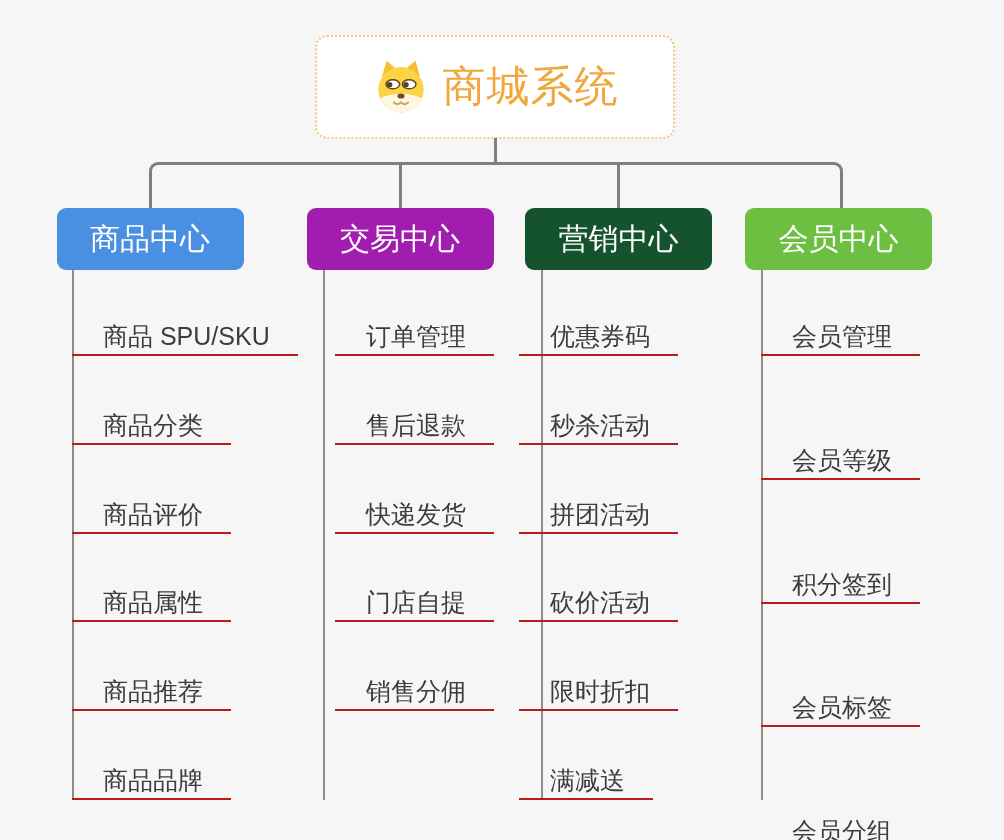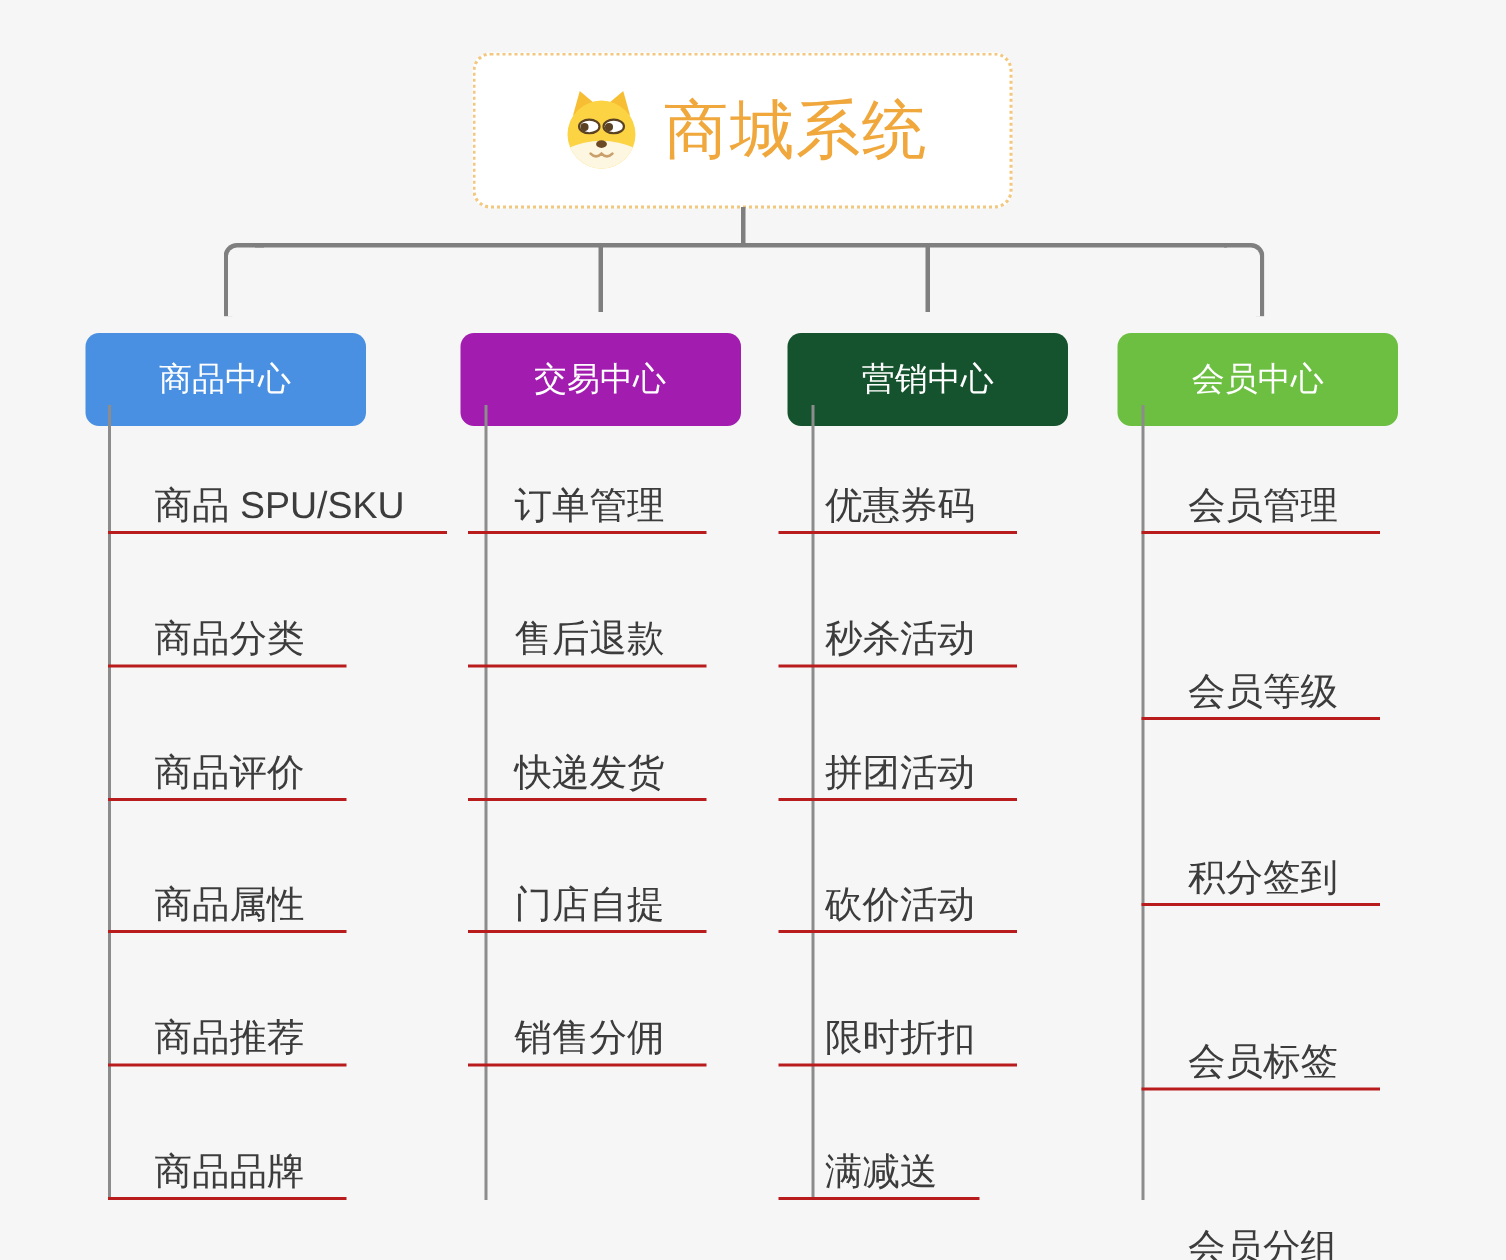--- a/index.html
+++ b/index.html
@@ -29,39 +29,39 @@
     border-left-width:3px;border-top-width:3px;border-top-left-radius:9px;}
   .corner-r{left:815.5px;top:161.5px;width:24px;height:46.5px;
     border-right-width:3px;border-top-width:3px;border-top-right-radius:9px;}
   .stub{top:164px;width:3px;height:44px;}
   .stub-1{left:398.5px;}
   .stub-2{left:617px;}
 
   
   .branch-box{
     position:absolute;top:208px;width:187px;height:62px;
-    border-radius:9px;color:#FFFFFF;font-size:22px;
-    display:flex;align-items:center;justify-content:center;white-space:nowrap;margin-top:14px;
+    border-radius:9px;color:#FFFFFF;font-size:30px;
+    display:flex;align-items:center;justify-content:center;white-space:nowrap;
   }
   .bb.c0{left:56.5px;background:#4A90E2;}
   .bb.c1{left:306.5px;background:#E45B5B;}
   .bb.c2{left:525px;background:#EAA63B;}
   .bb.c3{left:745px;background:#6CBF40;}
 
   
   .dropline{position:absolute;top:270px;width:2px;height:530px;background:#8C8C8C;}
   .dl.c0{left:72px;}
   .dl.c1{left:322.5px;}
   .dl.c2{left:541px;}
   .dl.c3{left:761px;}
 
   
   .children{position:absolute;top:267.5px;display:flex;flex-direction:column;align-items:flex-start;}
   .ch.c0{left:72px;}
-  .ch.c1{left:312px;align-items:center;}
+  .ch.c1{left:335px;align-items:center;}
   .ch.c2{left:519px;}
   .ch.c3{left:761px;gap:35px;}
   .child{
     box-sizing:border-box;height:88.7px;
     display:flex;align-items:flex-end;
     padding:0 28px 1px 31px;
     border-bottom:2px solid #b91c1c;
     font-size:25px;color:#3C3C3C;white-space:nowrap;
   }
 </style>

